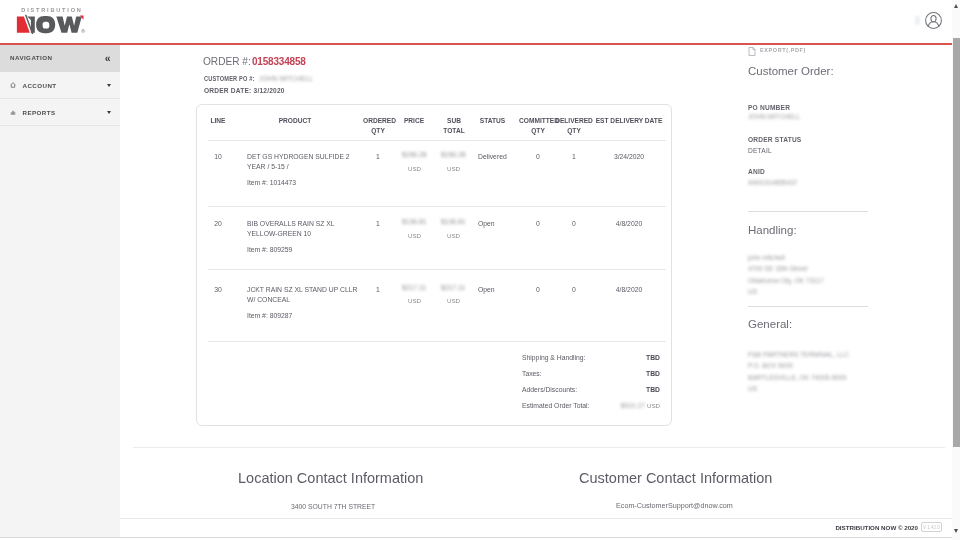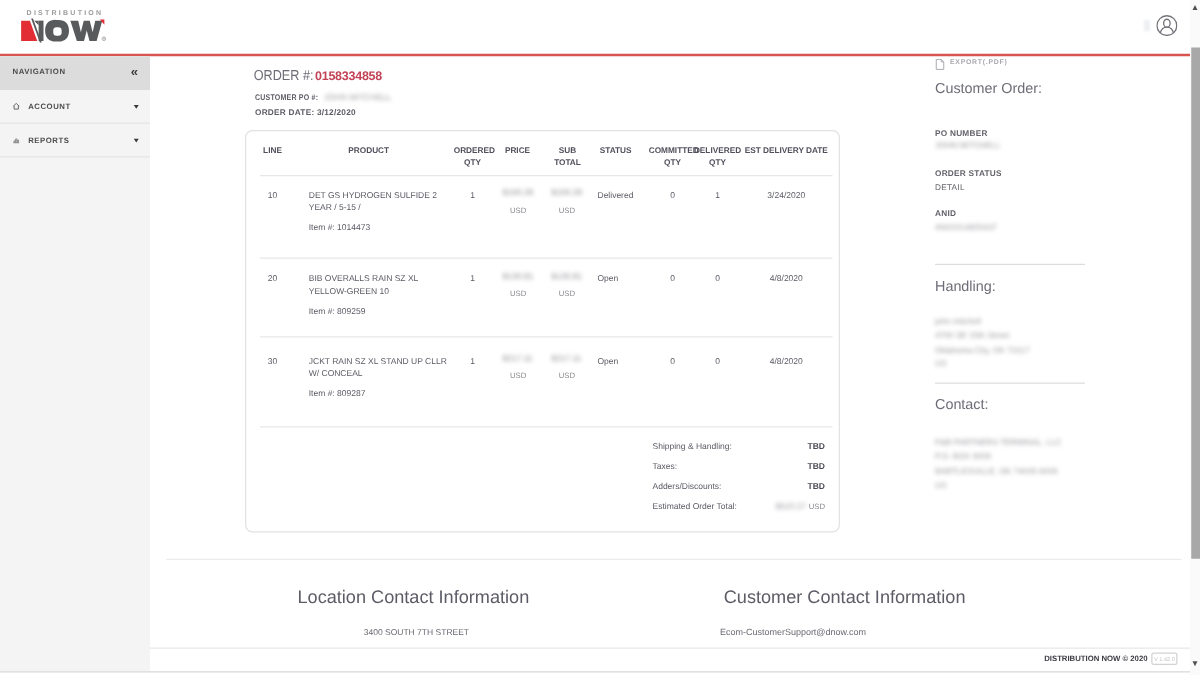--- a/index.html
+++ b/index.html
@@ -184,28 +184,28 @@
 <div class="rp-lab" style="left:748px;top:103.5px;">PO NUMBER</div>
 <div class="abs blurt" style="left:748px;top:113px;font-size:6.6px;">JOHN MITCHELL</div>
 <div class="rp-lab" style="left:748px;top:136px;">ORDER STATUS</div>
 <div class="rp-lab" style="left:748px;top:146.5px;font-weight:normal;">DETAIL</div>
 <div class="rp-lab" style="left:748px;top:168px;">ANID</div>
 <div class="abs blurt" style="left:748px;top:178.5px;font-size:6.6px;">AN01914855437</div>
 <div class="rp-hr" style="top:211px;"></div>
 <div class="rp-h" style="left:748px;top:223.5px;">Handling:</div>
 <div class="abs blurt" style="left:748px;top:252px;font-size:6.6px;line-height:11.3px;">john mitchell<br>4700 SE 15th Street<br>Oklahoma City, OK 73117<br>US</div>
 <div class="rp-hr" style="top:306px;"></div>
-<div class="rp-h" style="left:748px;top:318px;">Contact:</div>
+<div class="rp-h" style="left:748px;top:318px;">General:</div>
 <div class="abs blurt" style="left:748px;top:349px;font-size:6.6px;line-height:11.3px;">P&amp;B PARTNERS TERMINAL, LLC<br>P.O. BOX 9009<br>BARTLESVILLE, OK 74005-9009<br>US</div>
 
 <div class="abs" id="foot-hr"></div>
 <div class="foot-h" style="left:238px;top:470px;">Location Contact Information</div>
 <div class="foot-h" style="left:579px;top:470px;">Customer Contact Information</div>
 <div class="foot-s" style="left:291px;top:503px;">3400 SOUTH 7TH STREET</div>
-<div class="foot-s" style="left:576px;top:501px;font-size:7.2px;">Ecom-CustomerSupport@dnow.com</div>
+<div class="foot-s" style="left:616px;top:501px;font-size:7.2px;">Ecom-CustomerSupport@dnow.com</div>
 <div class="abs" id="bottombar">
   <div style="position:absolute;right:34px;top:5px;font-size:6.2px;font-weight:bold;color:#3d3d45;letter-spacing:0px;">DISTRIBUTION NOW © 2020</div>
   <div style="position:absolute;right:10px;top:3px;width:21px;height:10px;border:1px solid #d2d2d2;border-radius:2px;font-size:4.5px;color:#c6c6c6;filter:blur(0.4px);text-align:center;line-height:9px;">V 1.42.0</div>
 </div>
 <div class="abs" id="bottomline"></div>
 
 <div class="abs" id="sb">
   <div class="thumb"></div>
   <div class="up"></div>
   <div class="dn"></div>

